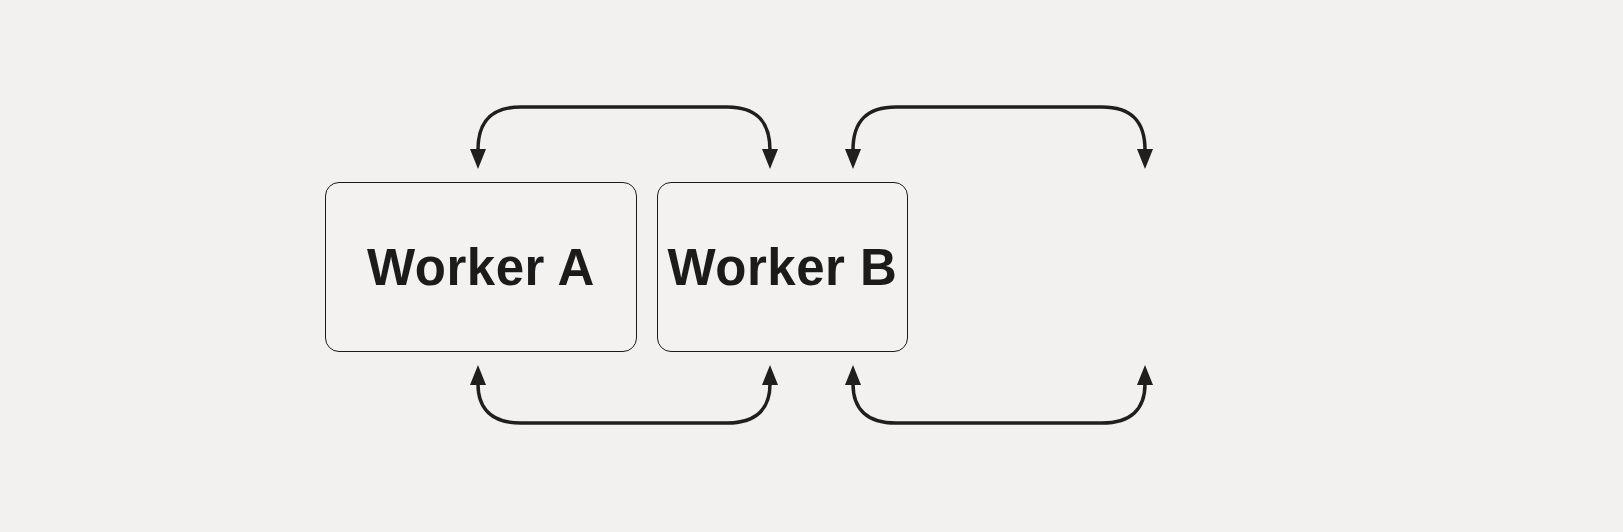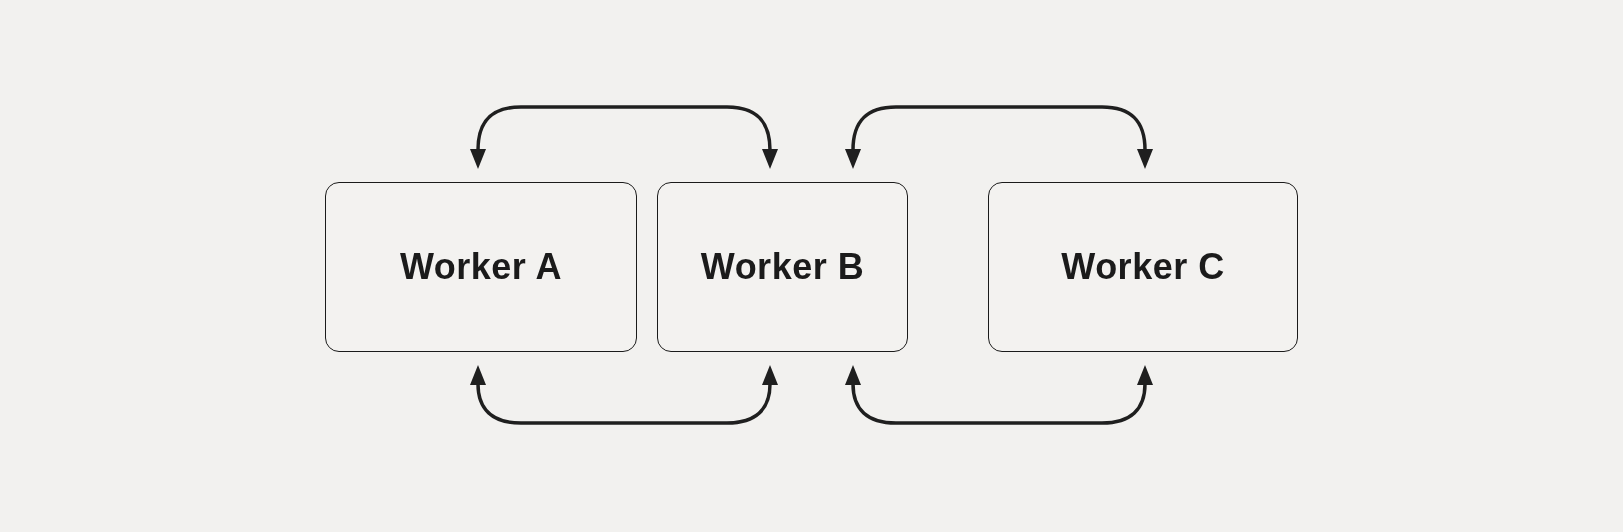--- a/index.html
+++ b/index.html
@@ -37,21 +37,21 @@
     border: 1.3px solid #1b1b1b;
     border-radius: 14px;
     display: flex;
     align-items: center;
     justify-content: center;
   }
   .node-a { left: 325px; width: 312px; }
   .node-b { left: 657px; width: 251px; }
   .node-c { left: 988px; width: 310px; }
   .node-label {
-    font-size: 36px;
+    font-size: 51px;
     font-weight: 600;
     letter-spacing: 0.5px;
     color: #1b1b1b;
     white-space: nowrap;
   }
 </style>
 </head>
 <body>
 
 <div class="scene">
@@ -73,17 +73,14 @@
   </svg>
 
   <div class="node node-a">
     <span class="node-label">Worker A</span>
   </div>
 
   <div class="node node-b">
     <span class="node-label">Worker B</span>
   </div>
 
-  <div class="node node-c">
-    <span class="node-label">Worker C</span>
-  </div>
 
 </div>
 
 </body></html>

